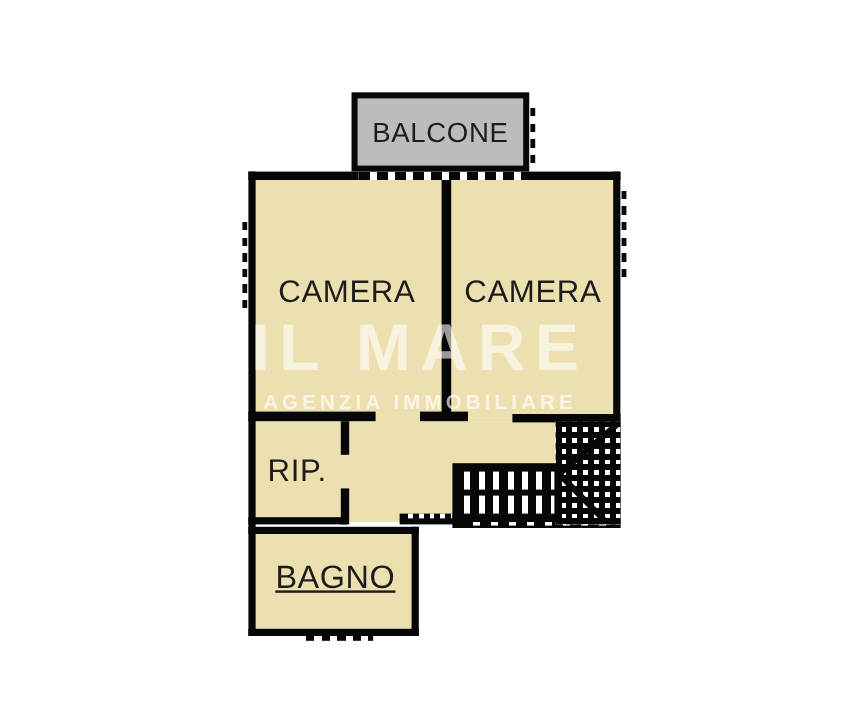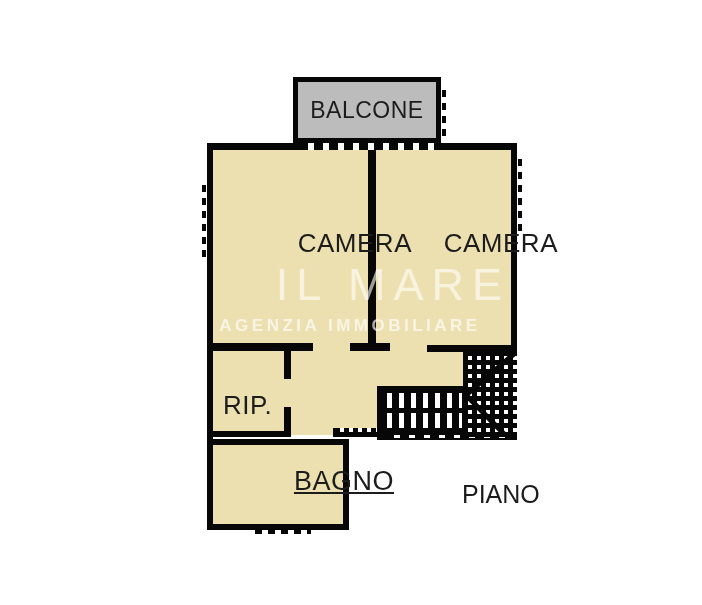--- a/index.html
+++ b/index.html
@@ -15,37 +15,37 @@
   .ext-dash-h{position:absolute;z-index:2;background:repeating-linear-gradient(90deg,var(--wall,#070707) 0 7px,rgba(0,0,0,0) 7px 13px);}
   .balcone{
     position:absolute;left:293px;top:77px;width:148px;height:66px;box-sizing:border-box;
     background:var(--balcony_fill,#bcbcbc);border:5px solid var(--wall,#070707);
     display:flex;align-items:center;justify-content:center;z-index:5;
   }
   .room-label{
     position:absolute;color:var(--label_text,#1c1c1c);z-index:8;
     font-size:26px;letter-spacing:0.5px;white-space:nowrap;
   }
-  .room-label.center{text-align:right;padding-left:48px;}
+  .room-label.center{text-align:center;}
   .balcone .room-label{position:static;font-size:23px;}
   .stair-treads{position:absolute;left:377px;top:386px;width:88px;height:49px;background:var(--wall,#070707);z-index:5;}
   .tread-band{position:absolute;left:3px;right:3px;height:15px;background:repeating-linear-gradient(90deg,var(--wall,#070707) 0 7px,#fff 7px 12px);}
   .crosshatch{
     position:absolute;left:463px;top:351px;width:54px;height:86px;z-index:4;
     background:
       repeating-linear-gradient(0deg,var(--wall,#070707) 0 5px,rgba(0,0,0,0) 5px 9px),
       repeating-linear-gradient(90deg,var(--wall,#070707) 0 5px,rgba(0,0,0,0) 5px 9px),
       #fff;
   }
   .crosshatch svg{position:absolute;left:0;top:0;}
   .tick-bar{position:absolute;left:333px;top:428px;width:46px;height:9px;background:var(--wall,#070707);z-index:5;}
   .tick-bar .ticks{position:absolute;left:2px;right:2px;top:0;height:4px;
       background:repeating-linear-gradient(90deg,rgba(0,0,0,0) 0 5px,#fff 5px 9px);}
   .watermark{position:absolute;left:190px;top:262px;width:320px;text-align:center;z-index:7;color:rgba(255,255,255,0.6);}
-  .wm-title{font-size:45px;line-height:1;letter-spacing:8px;font-weight:400;text-align:right;}
+  .wm-title{font-size:55px;line-height:1;letter-spacing:8px;font-weight:700;}
   .wm-sub{margin-top:9px;font-size:17px;letter-spacing:3.5px;font-weight:700;color:rgba(255,255,255,0.66);}
   .floor-label{position:absolute;left:462px;top:479px;z-index:8;color:var(--label_text,#1c1c1c);font-size:25px;line-height:31px;}
 </style>
 </head>
 <body>
 
 <div class="stage">
 
   <div class="balcone">
     <span class="room-label">BALCONE</span>
@@ -92,20 +92,19 @@
     </svg>
   </div>
 
   <div class="watermark">
     <div class="wm-title">IL MARE</div>
     <div class="wm-sub">AGENZIA IMMOBILIARE</div>
   </div>
 
   <div class="room-label center" style="left:214px;top:228px;width:150px;">CAMERA</div>
   <div class="room-label center" style="left:378px;top:228px;width:132px;">CAMERA</div>
-  <div class="room-label" style="left:223px;top:377px;margin-top:13px;">RIP.</div>
+  <div class="room-label" style="left:223px;top:377px;">RIP.</div>
   <div class="room-label center" style="left:213px;top:466px;width:133px;font-size:27px;text-decoration:underline;">BAGNO</div>
 
   <div class="floor-label">
-    <div>PIANO</div>
   </div>
 
 </div>
 
 </body></html>

